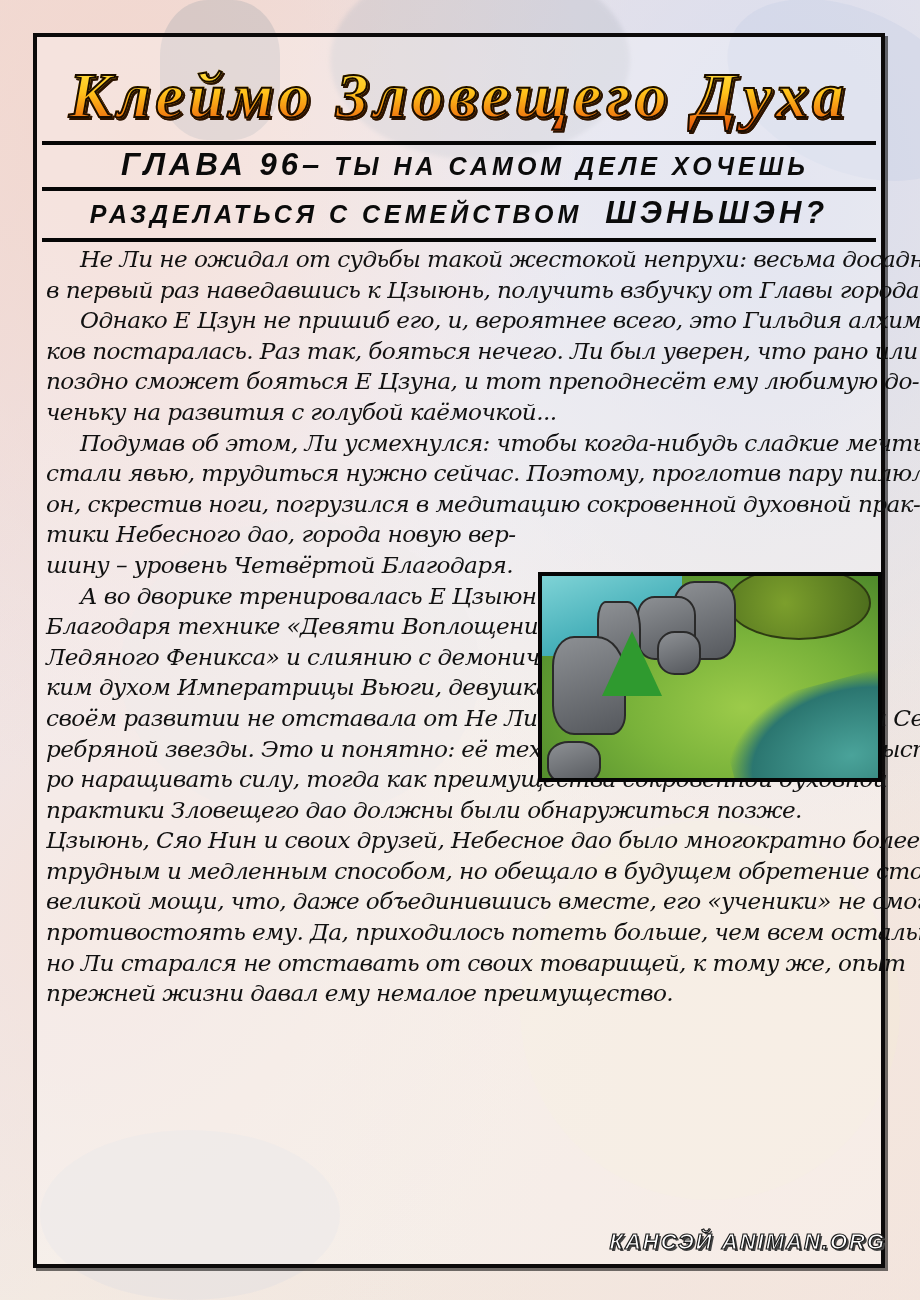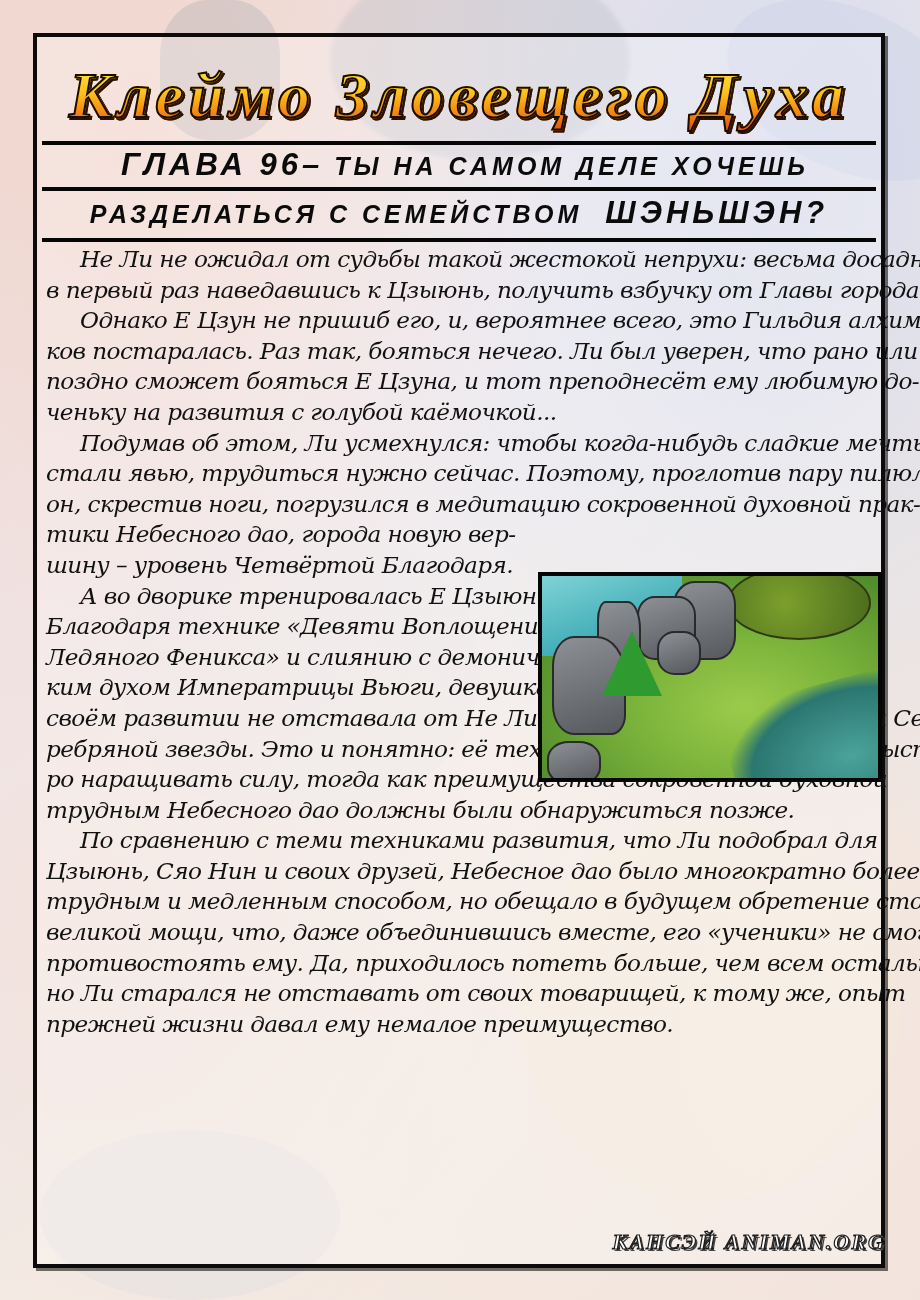--- a/index.html
+++ b/index.html
@@ -80,21 +80,21 @@
     background:radial-gradient(circle at 40% 50%, #7c9f2c, #4a6a1c); border:2px solid #2e3b12; }
   .illu-plant { position:absolute; left:60px; top:55px; width:0; height:0;
     border-left:30px solid transparent; border-right:30px solid transparent;
     border-bottom:65px solid #2f9a2f; }
   .illu-fern { position:absolute; right:-20px; bottom:-20px; width:170px; height:110px;
     background:radial-gradient(ellipse at 70% 70%, #4aa39a, #2b7670 60%, rgba(43,118,112,0) 75%);
     transform:rotate(-15deg); }
 
   .credit {
     position:absolute; right:34px; top:1229px;
-    font-family:Liberation Serif, serif; font-weight:bold; font-style:italic;
+    font-family:Liberation Sans, sans-serif; font-weight:bold; font-style:italic;
     font-size:22px; letter-spacing:2px; color:#ffffff;
     -webkit-text-stroke:1.2px #1a1a1a;
     text-shadow: 2px 2px 0 #444;
   }
 </style>
 </head>
 <body>
 
 <div class="bg-shape bg1"></div>
 <div class="bg-shape bg2"></div>
@@ -133,22 +133,21 @@
   <span class="ln">он, скрестив ноги, погрузился в медитацию сокровенной духовной прак-</span>
   <span class="ln">тики Небесного дао, города новую вер-</span>
   <span class="ln">шину – уровень Четвёртой Благодаря.</span>
   <span class="ln ind">А во дворике тренировалась Е Цзыюнь.</span>
   <span class="ln">Благодаря технике «Девяти Воплощений</span>
   <span class="ln">Ледяного Феникса» и слиянию с демоничес-</span>
   <span class="ln">ким духом Императрицы Вьюги, девушка в</span>
   <span class="ln">своём развитии не отставала от Не Ли. Она уже достигла Третьей Се-</span>
   <span class="ln">ребряной звезды. Это и понятно: её техника давала возможность быст-</span>
   <span class="ln">ро наращивать силу, тогда как преимущества сокровенной духовной</span>
-  <span class="ln">трудным Небесного дао должны были обнаружиться позже.</span>
-  <span class="ln ind">По сравнению с теми техниками развития, что Ли подобрал для</span>
+  <span class="ln">практики Зловещего дао должны были обнаружиться позже.</span>
   <span class="ln">Цзыюнь, Сяо Нин и своих друзей, Небесное дао было многократно более</span>
   <span class="ln">трудным и медленным способом, но обещало в будущем обретение столь</span>
   <span class="ln">великой мощи, что, даже объединившись вместе, его «ученики» не смогут</span>
   <span class="ln">противостоять ему. Да, приходилось потеть больше, чем всем остальным,</span>
   <span class="ln">но Ли старался не отставать от своих товарищей, к тому же, опыт</span>
   <span class="ln">прежней жизни давал ему немалое преимущество.</span>
 </div>
 
 <div class="illustration">
   <div class="illu-water"></div>

